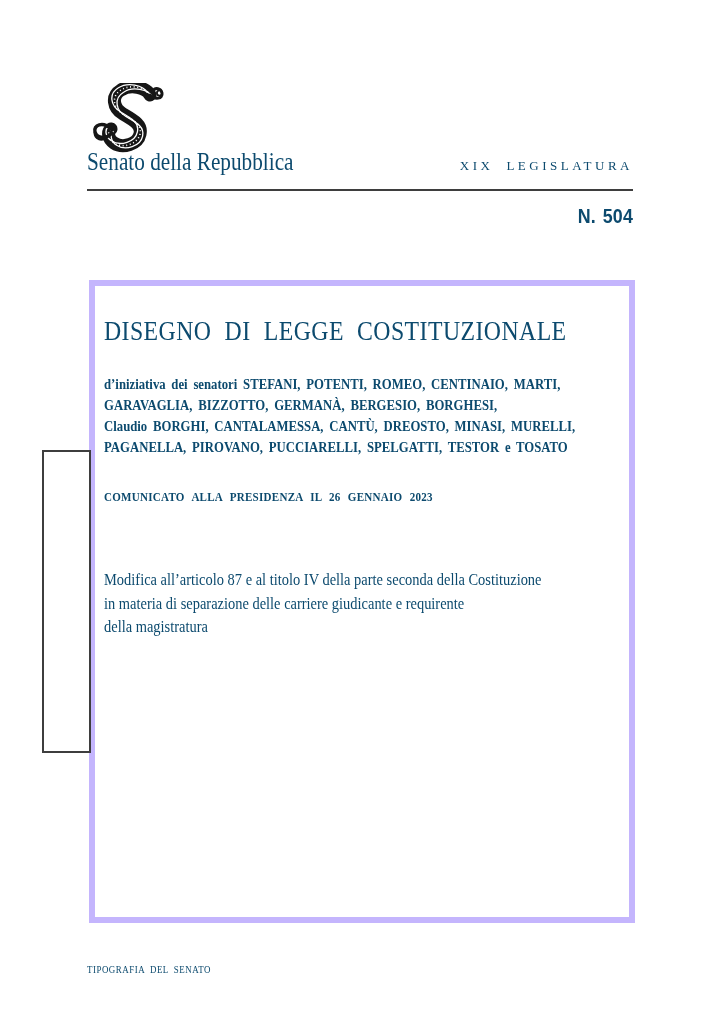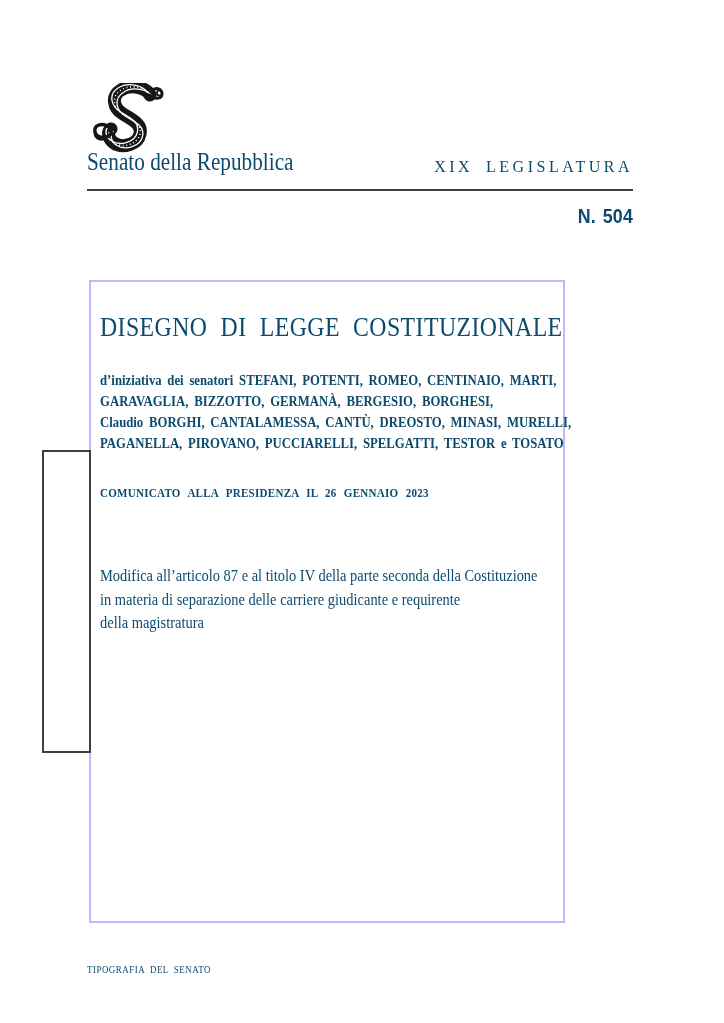--- a/index.html
+++ b/index.html
@@ -8,30 +8,30 @@
     font-family:"Liberation Serif", serif; color:#0c4a6e; overflow:hidden;
   }
   .abs { position:absolute; }
   .nowrap { white-space:nowrap; }
   .cond { transform:scaleX(0.85); transform-origin:0 0; }
   .cond-r { transform:scaleX(0.85); transform-origin:100% 0; }
 
   
   .logo { left:90px; top:83px; width:76px; height:71px; }
   .institution { left:87px; top:148px; font-size:25px; line-height:27px; }
-  .legislature { right:91px; top:158px; font-size:16px; letter-spacing:3.5px; }
+  .legislature { right:91px; top:158px; font-size:13px; letter-spacing:3.5px; }
   .legislature .roman { margin-right:13px; }
   .header-rule { left:87px; top:189px; width:546px; height:2px; background:#3e3e3e; }
   .act-number { right:91px; top:204px; font-family:"Liberation Sans", sans-serif;
     font-weight:bold; font-size:21px; line-height:23px; letter-spacing:0.2px; }
   .act-number .prefix { margin-right:8px; }
 
   
-  .main-box { left:89px; top:280px; width:476px; height:643px;
-    border:2px solid #c4b5fd; box-sizing:border-box; background:#ffffff; z-index:1; }
+  .main-box { left:89px; top:280px; width:546px; height:643px;
+    border:6px solid #c4b5fd; box-sizing:border-box; background:#ffffff; z-index:1; }
   .doc-title { left:9px; top:29px; font-size:28px; line-height:31px; font-weight:normal;
     letter-spacing:0.5px; word-spacing:8px; margin:0; }
   .initiative { left:9px; top:88px; font-size:15px; line-height:21px; font-weight:bold;
     word-spacing:3px; margin:0; }
   .communicato { left:9px; top:203px; font-size:13px; line-height:15px; font-weight:bold;
     letter-spacing:0.3px; word-spacing:5px; margin:0; }
   .subject { left:9px; top:282px; font-size:17px; line-height:23.5px; margin:0; }
   .line { display:block; }
 
   

